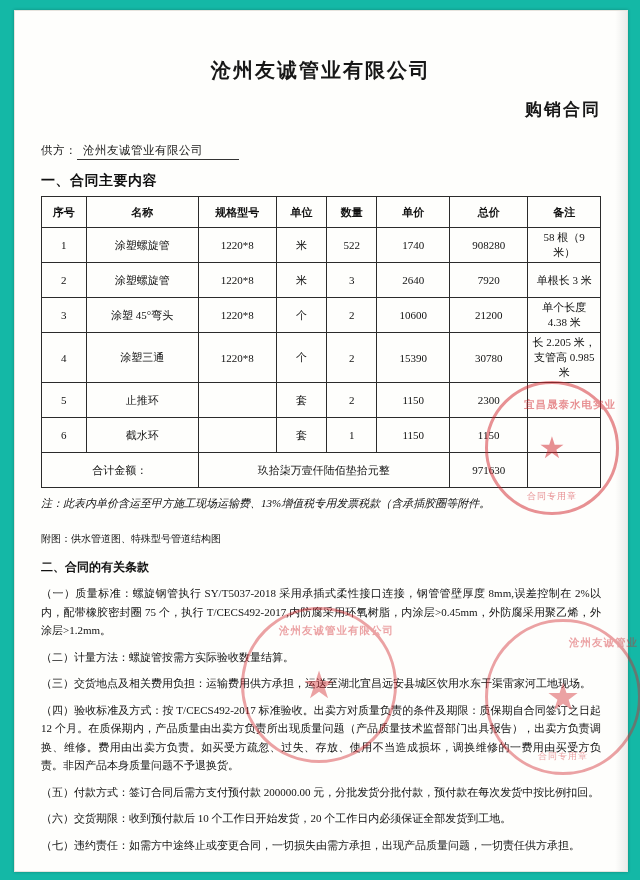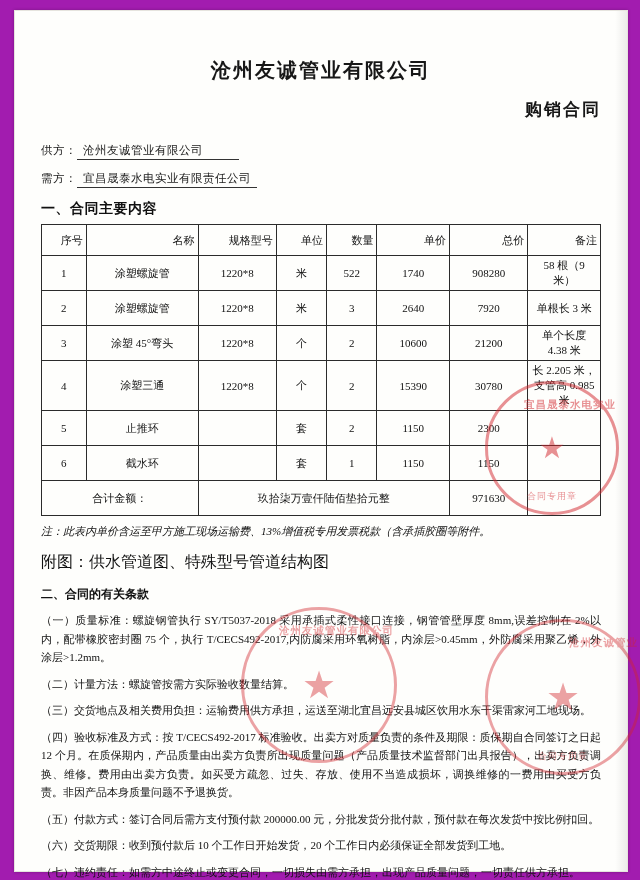--- a/index.html
+++ b/index.html
@@ -7,21 +7,21 @@
     padding: 0;
     background: #cfcfcf;
   }
   body {
     font-family: "Liberation Serif", "DejaVu Serif", serif;
   }
   .page {
     position: relative;
     width: 640px;
     height: 880px;
-    background: #a21caf;
+    background: #14b8a6;
     overflow: hidden;
   }
   .sheet {
     position: absolute;
     left: 14px;
     top: 10px;
     width: 612px;
     height: 860px;
     background: #fefefc;
     box-shadow: 0 0 3px rgba(0,0,0,0.25);
@@ -87,42 +87,41 @@
     color: #111;
   }
   table.maintable th, table.maintable td {
     border: 1px solid #2b2b2b;
     text-align: center;
     height: 30px;
     padding: 2px 3px;
     font-weight: normal;
   }
   table.maintable th {
-    font-weight: normal;
+    font-weight: bold;
     height: 26px;
-    text-align: right;
   }
   .col-no { width: 8%; }
   .col-name { width: 20%; }
   .col-spec { width: 14%; }
   .col-unit { width: 9%; }
   .col-qty { width: 9%; }
   .col-price { width: 13%; }
   .col-total { width: 14%; }
   .col-note { width: 23%; }
   .note-line {
     font-size: 11px;
     margin-top: 7px;
     line-height: 17px;
     color: #111;
     font-style: italic;
   }
   .attach {
-    font-size: 16px;
-    margin-top: 12px;
+    font-size: 10px;
+    margin-top: 20px;
     color: #111;
   }
   .clause-h {
     font-size: 12px;
     font-weight: bold;
     margin: 13px 0 8px 0;
     color: #111;
   }
   .clause {
     font-size: 11px;
@@ -195,23 +194,20 @@
 <div class="page">
   <div class="sheet">
     <div class="inner">
 
       <div class="company">沧州友诚管业有限公司</div>
       <div class="doctitle">购销合同</div>
 
       <div class="parties">
         <div class="party-line">
           <span>供方：</span><span class="val">沧州友诚管业有限公司</span>
-        </div>
-        <div class="party-line">
-          <span>需方：</span><span class="val">宜昌晟泰水电实业有限责任公司</span>
         </div>
       </div>
 
       <div class="section-h">一、合同主要内容</div>
 
       <table class="maintable">
         <thead>
           <tr>
             <th class="col-no">序号</th>
             <th class="col-name">名称</th>

